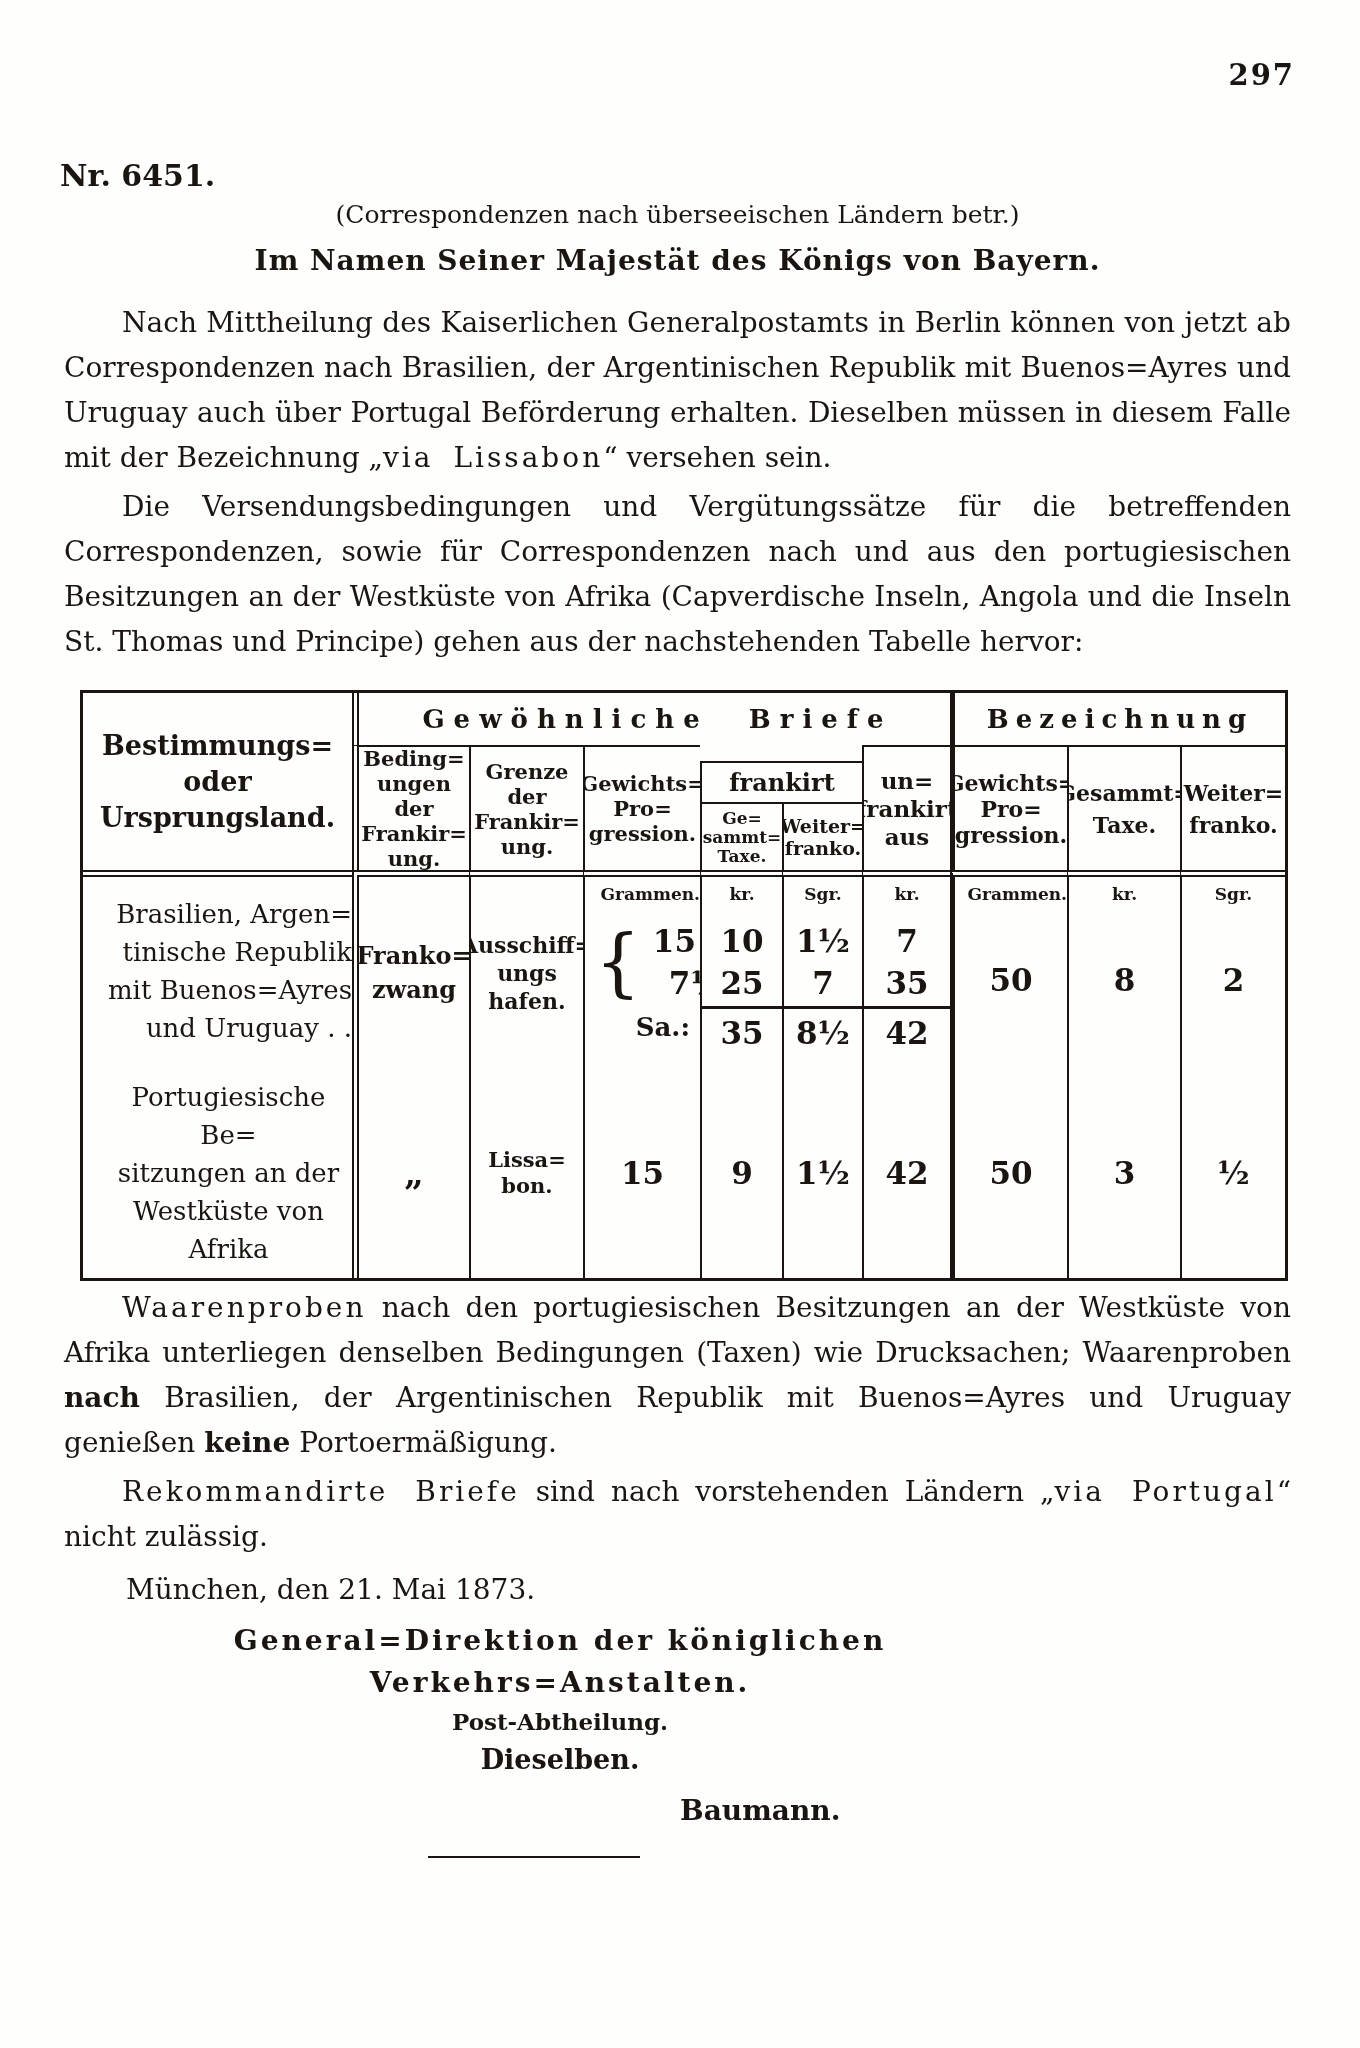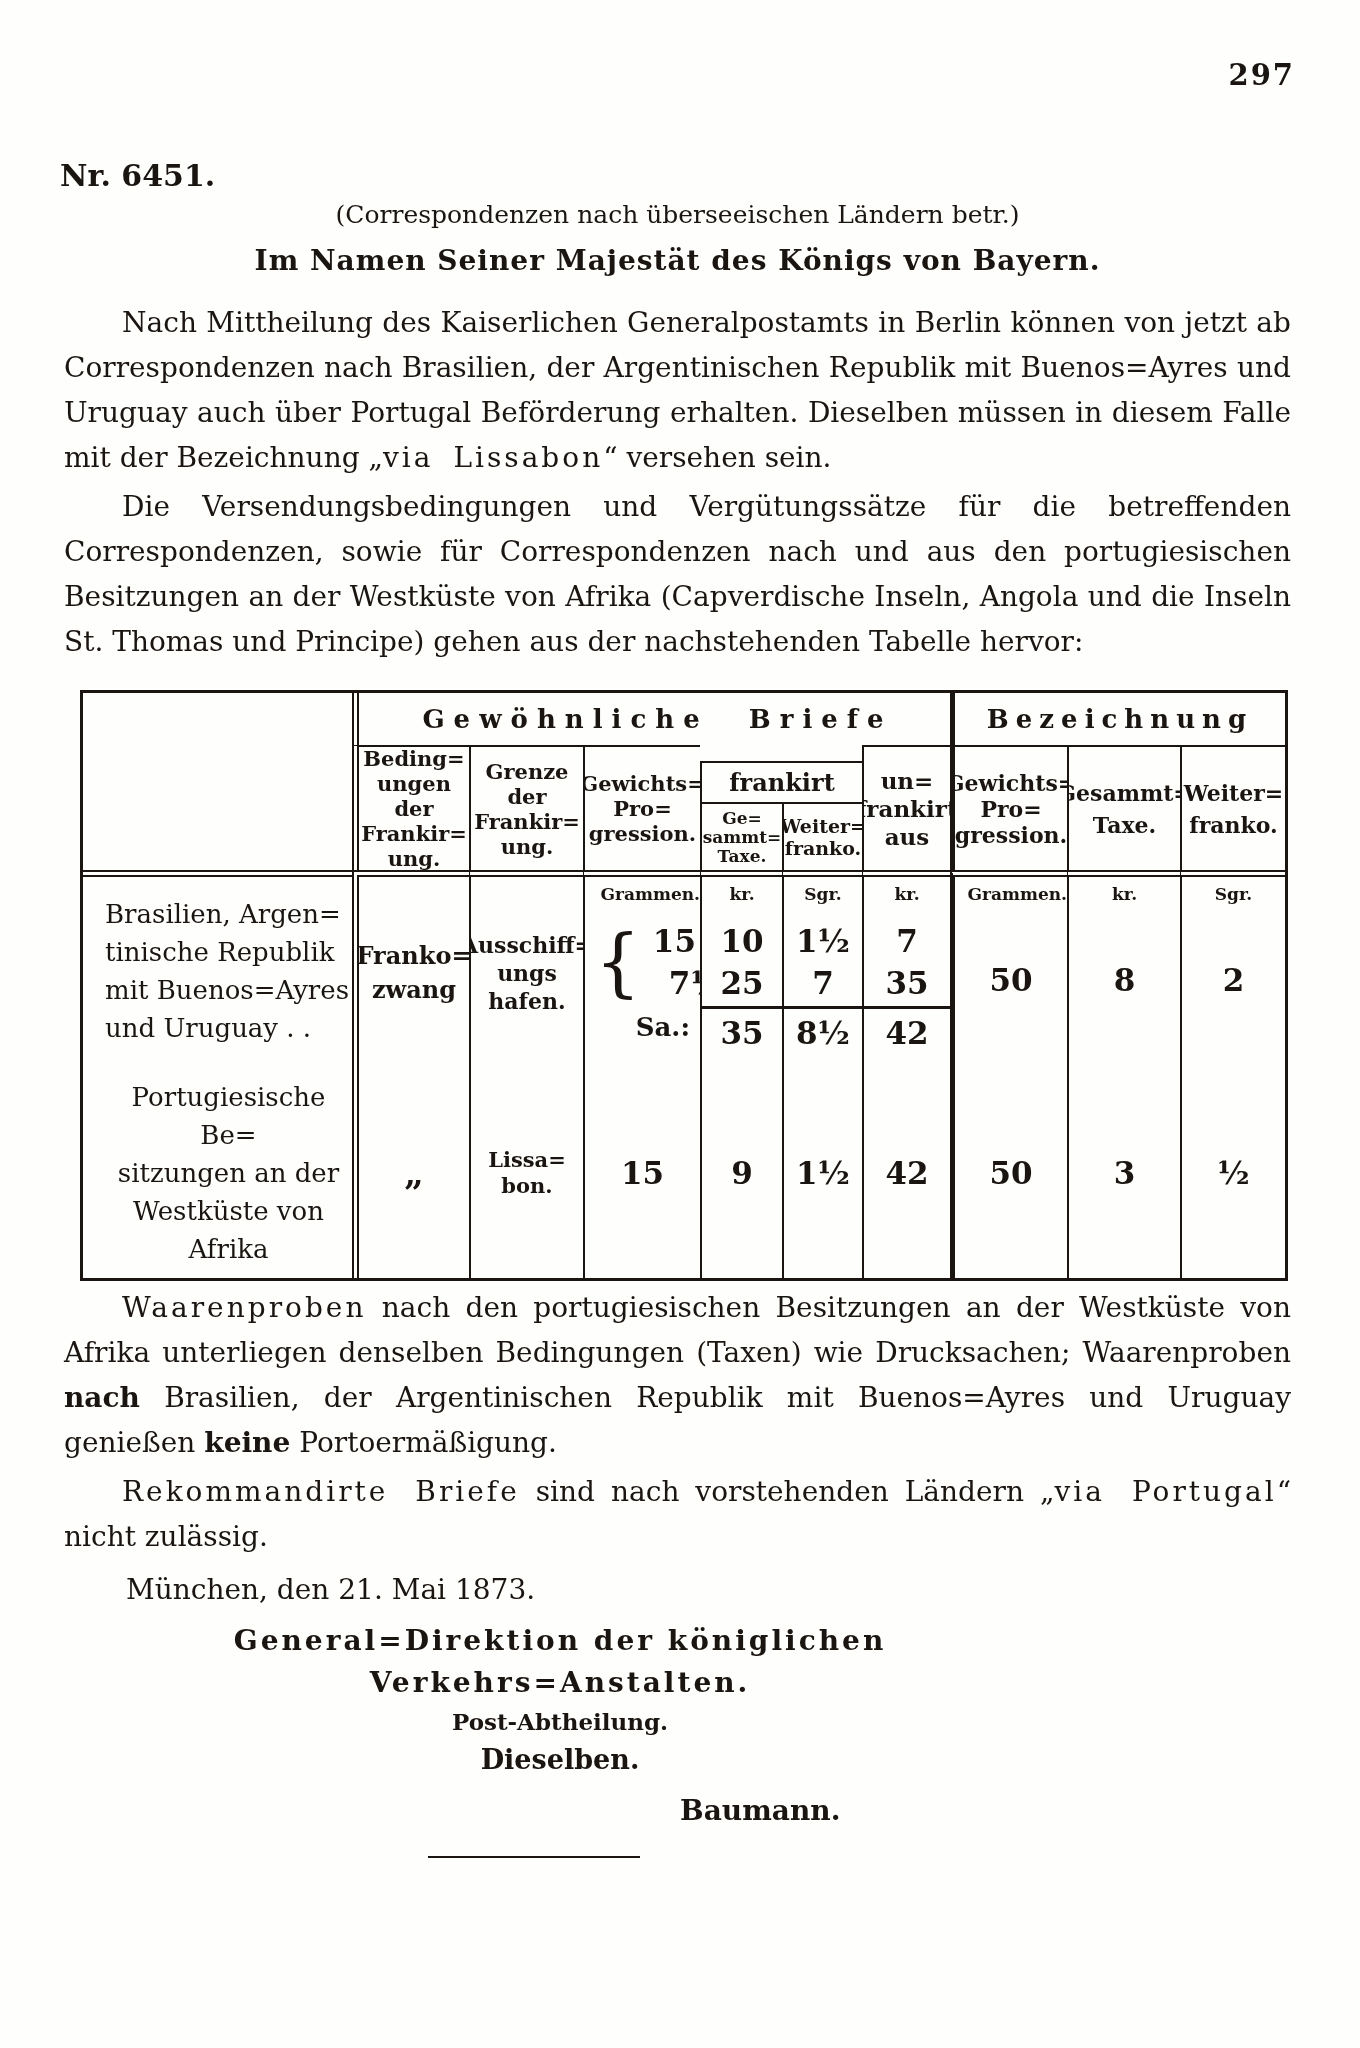--- a/index.html
+++ b/index.html
@@ -56,21 +56,21 @@
   .unit.left{ text-align:right; padding-left:12px;}
   .nrow{ font-size:31px; font-weight:bold; height:42px; line-height:42px;}
   .sumrow{ border-top:3px solid #1a1511; margin-top:2px; height:46px; line-height:48px;}
   .wcol .bracewrap{ display:flex; align-items:center; justify-content:flex-start; height:84px; padding-left:10px;}
   .brace{ font-size:72px; font-weight:400; line-height:80px; transform:scaleY(1.05);}
   .bracenums{ text-align:left; margin-left:12px;}
   .bracenums .n1{ font-size:31px; font-weight:bold; line-height:42px;}
   .bracenums .n2{ font-size:31px; font-weight:bold; line-height:42px; padding-left:16px;}
   .salabel{ font-size:26px; font-weight:bold; text-align:right; padding:8px 10px 0 0;}
   .bignum{ font-size:31px; font-weight:bold; text-align:center; margin-top:42px;}
-  .bodyrow1-country, .bodyrow2-country{ white-space:pre-line; font-size:26px; line-height:38px; padding:18px 0 0 22px; text-align:left;}
+  .bodyrow1-country, .bodyrow2-country{ white-space:pre-line; font-size:26px; line-height:38px; padding:18px 0 0 22px; text-align:right;}
   .bodyrow2-country{ padding-top:0;}
   .vcent{ display:flex; align-items:center; justify-content:center; text-align:center; white-space:pre-line;}
   .franko{ font-size:24px; line-height:34px; font-weight:bold;}
   .hafen{ font-size:22px; line-height:28px; font-weight:bold;}
   .lissa{ font-size:21px; line-height:26px; font-weight:bold;}
   .ditto{ font-size:34px; font-weight:bold;}
   .r2num{ font-size:31px; font-weight:bold;}
 
   
   .remark1{ margin-top:24px;}
@@ -92,20 +92,23 @@
   <div class="docnum">Nr. 6451.</div>
   <div class="subject">(Correspondenzen nach überseeischen Ländern betr.)</div>
   <div class="proclamation">Im Namen Seiner Majestät des Königs von Bayern.</div>
 
   <p class="body first"><span>Nach Mittheilung des Kaiserlichen Generalpostamts in Berlin können von jetzt ab Correspondenzen nach Brasilien, der Argentinischen Republik mit Buenos=Ayres und Uruguay auch über Portugal Beförderung erhalten. Dieselben müssen in diesem Falle mit der Bezeichnung „</span><span class="sp">via Lissabon</span><span>“ versehen sein.</span></p>
 
   <p class="body">Die Versendungsbedingungen und Vergütungssätze für die betreffenden Correspondenzen, sowie für Correspondenzen nach und aus den portugiesischen Besitzungen an der Westküste von Afrika (Capverdische Inseln, Angola und die Inseln St. Thomas und Principe) gehen aus der nachstehenden Tabelle hervor:</p>
 
   <div class="tbl">
 
+    <div class="cell hc country-head" style="grid-area:1/1/4/2">Bestimmungs=
+oder
+Ursprungsland.</div>
     <div class="cell hc group bld" style="grid-area:1/2/2/8">Gewöhnliche Briefe</div>
     <div class="cell hc group2 bls" style="grid-area:1/8/2/11">Bezeichnung</div>
 
     <div class="cell hc sub bld bt" style="grid-area:2/2/4/3">Beding=
 ungen der
 Frankir=
 ung.</div>
     <div class="cell hc sub bl bt" style="grid-area:2/3/4/4">Grenze
 der
 Frankir=

